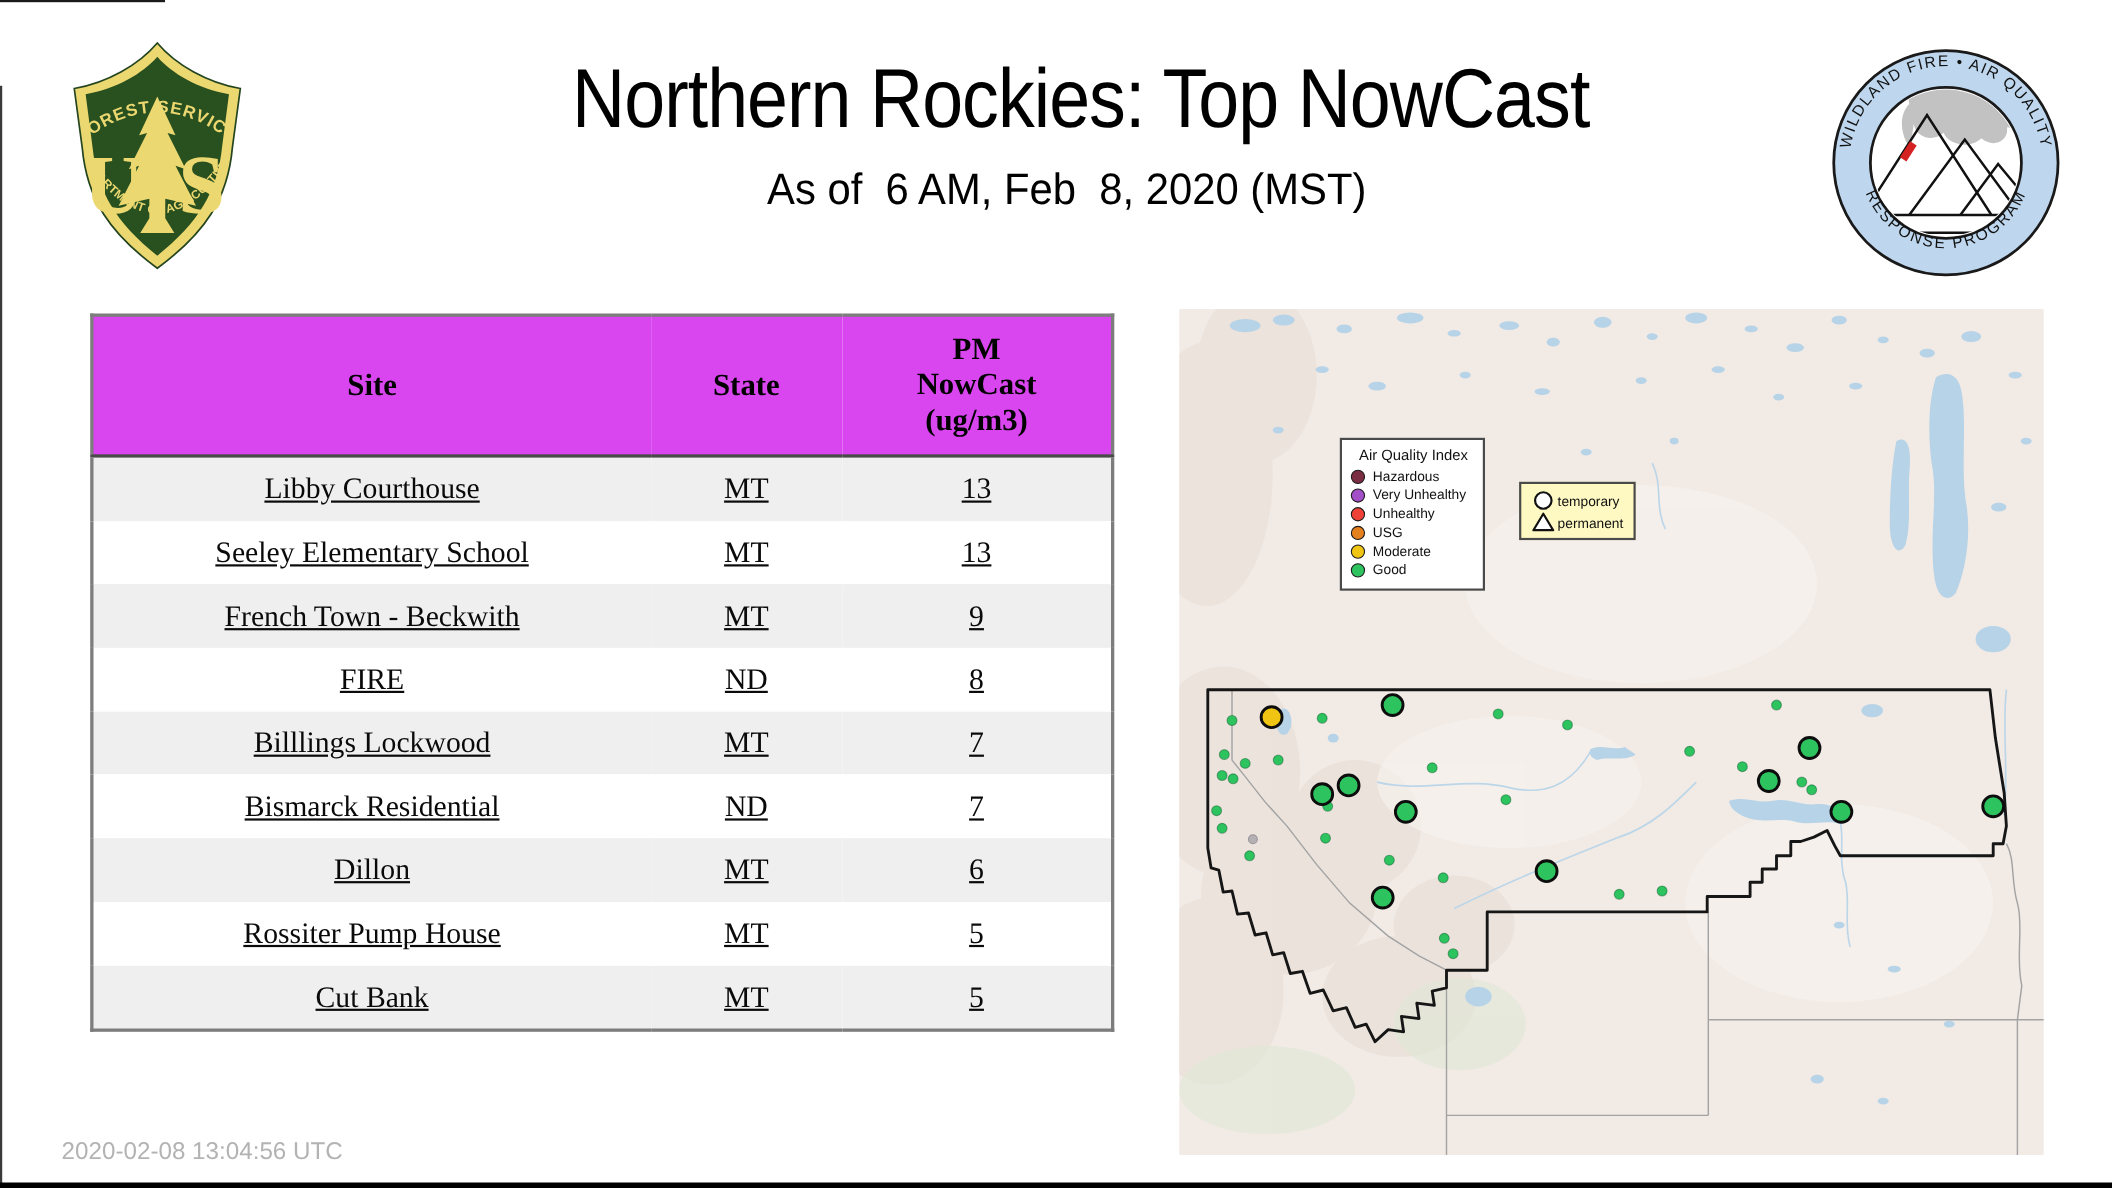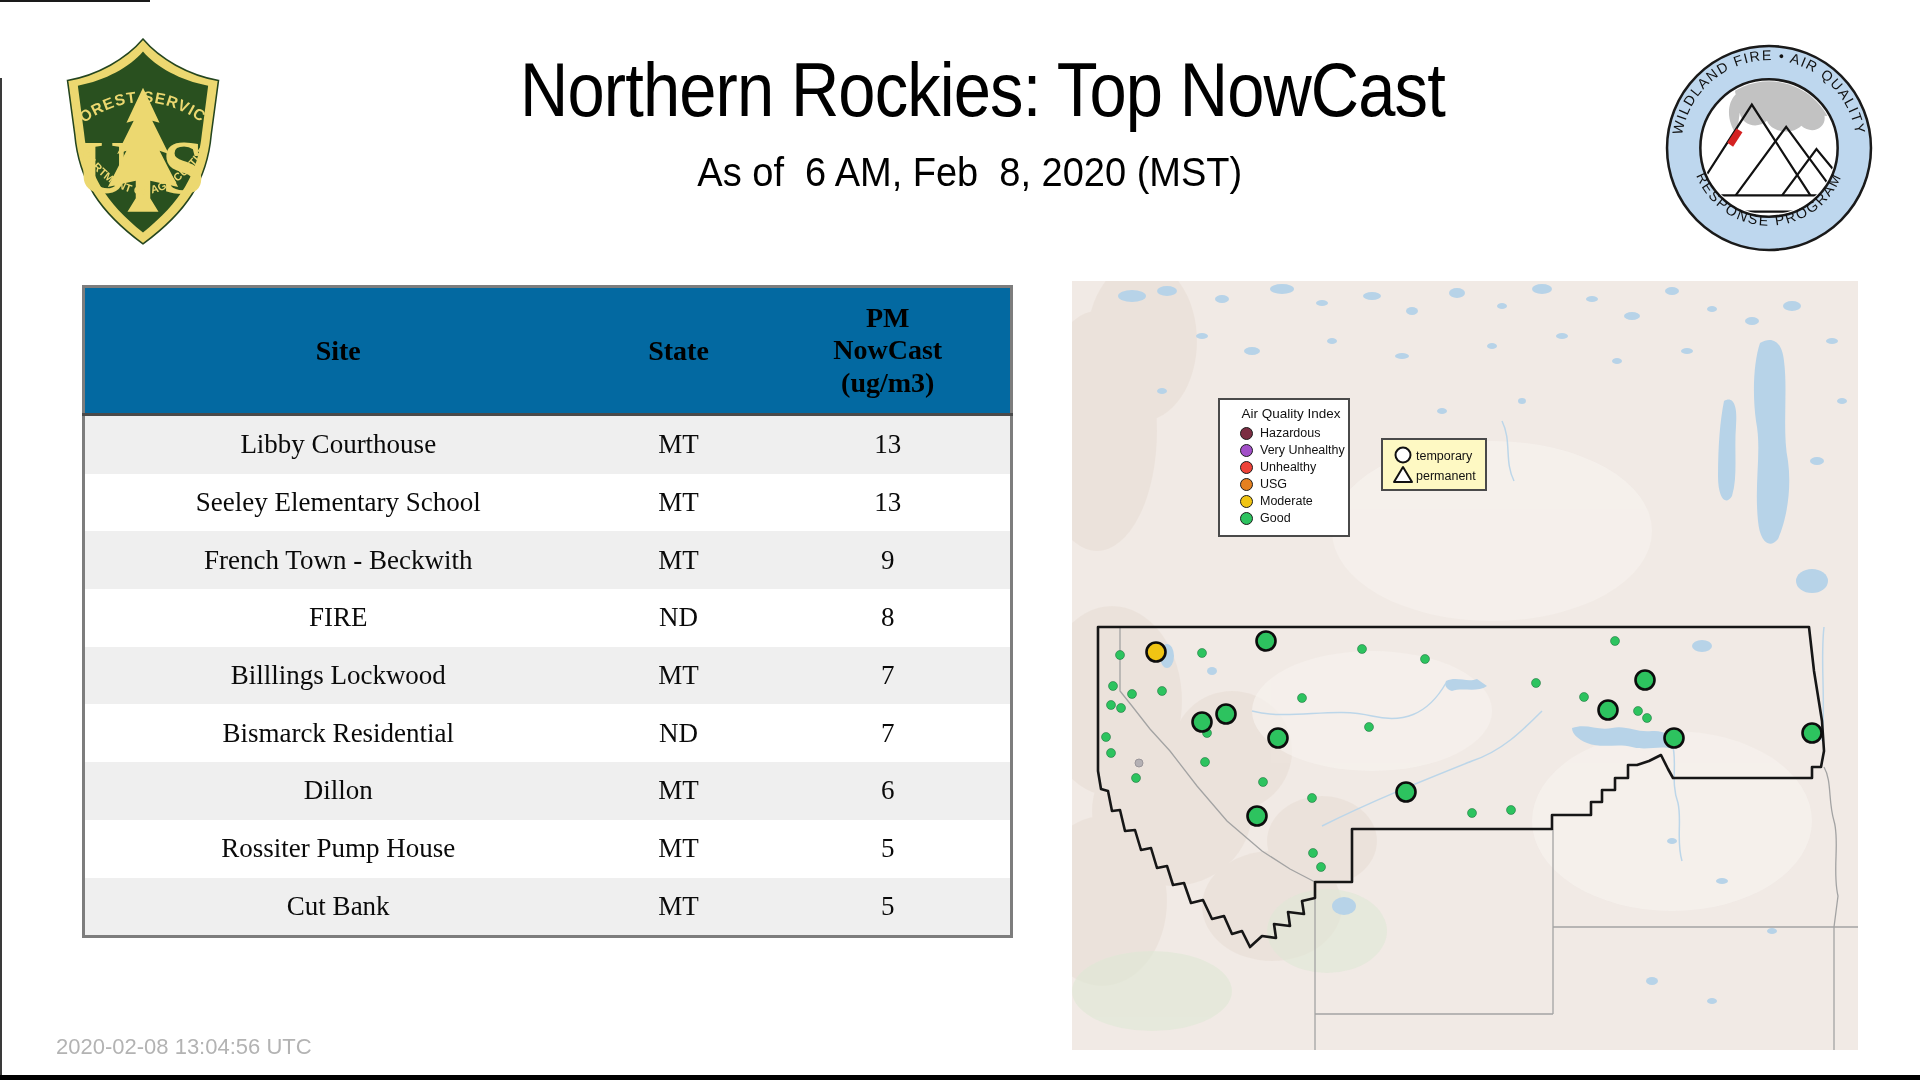--- a/index.html
+++ b/index.html
@@ -24,32 +24,32 @@
 
   .timestamp{position:absolute;left:56px;top:1034px;font-size:22px;color:#b3b3b3;z-index:1;}
 
   .nowcast-table{position:absolute;left:82px;top:285px;width:928px;z-index:2;
     border:3px solid #7d7d7d;background:#fff;border-collapse:collapse;table-layout:fixed;
     font-family:"Liberation Serif",serif;}
   .nowcast-table col.c-site{width:508px;}
   .nowcast-table col.c-state{width:174px;}
   .nowcast-table col.c-pm{width:246px;}
   .nowcast-table thead th{
-    background:#0369a1;border-bottom:3px solid #4a4a4a;height:125px;
+    background:#d946ef;border-bottom:3px solid #4a4a4a;height:125px;
     font-size:28px;font-weight:bold;color:#000;text-align:center;vertical-align:middle;padding:0;}
   .nowcast-table thead th .narrow{width:150px;margin:0 auto;line-height:1.15;}
   .nowcast-table tbody td{
-    height:57.7px;font-size:27px;color:#0a0a0a;text-align:center;vertical-align:middle;padding:0;}
+    height:57.7px;font-size:27px;color:#0a0a0a;text-align:center;vertical-align:middle;padding:0;text-decoration:underline;}
   .nowcast-table tbody tr:nth-child(odd){background:#efefef;}
   .nowcast-table tbody tr:nth-child(even){background:#ffffff;}
 
   .map-wrap{position:absolute;left:1072px;top:281px;width:786px;height:769px;}
 
   .aqi-legend{position:absolute;left:1218px;top:398px;width:132px;z-index:3;
-    background:#fff;border:2px solid #4a4a4a;padding:6px 6px 7px 20px;box-sizing:border-box;}
+    background:#fff;border:2px solid #4a4a4a;padding:6px 6px 7px 8px;box-sizing:border-box;}
   .aqi-legend .lg-title{font-size:13.5px;color:#111;text-align:center;margin-bottom:5px;}
   .aqi-item{display:flex;align-items:center;margin:3px 0;}
   .aqi-item .swatch{width:13px;height:13px;border-radius:50%;border:1.5px solid #1c1c1c;
     margin-right:7px;flex:0 0 auto;box-sizing:border-box;}
   .aqi-item .lbl{font-size:12.5px;color:#111;white-space:nowrap;}
 
   .tp-legend{position:absolute;left:1381px;top:438px;width:106px;height:53px;z-index:3;
     background:#fef9c3;border:2px solid #4a4a4a;box-sizing:border-box;}
 </style>
 </head>

